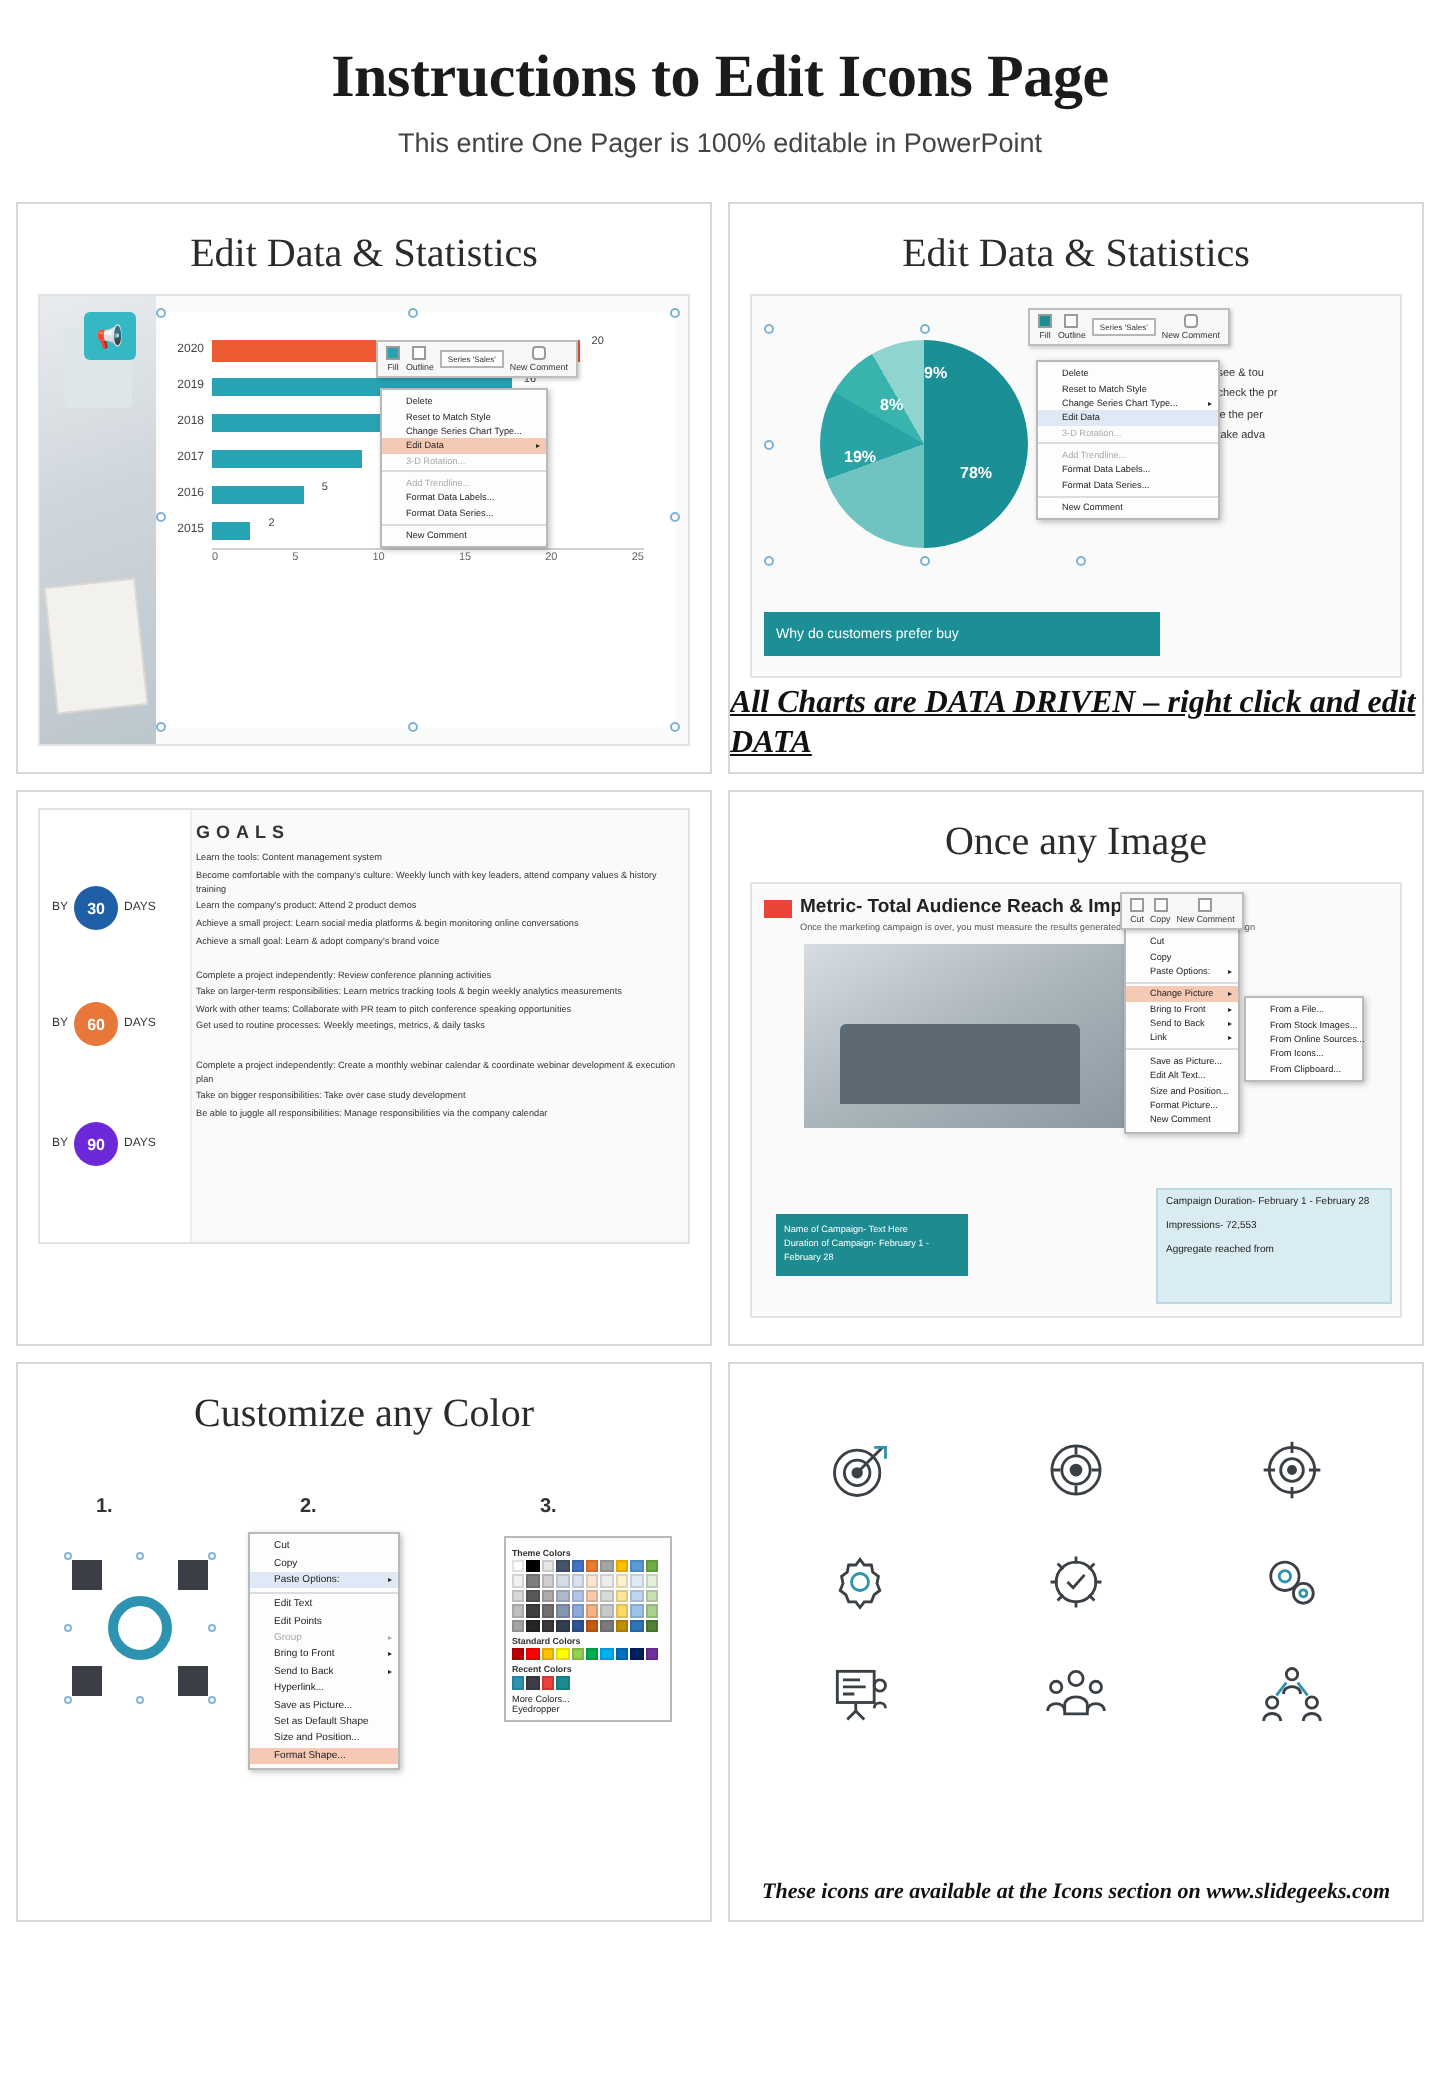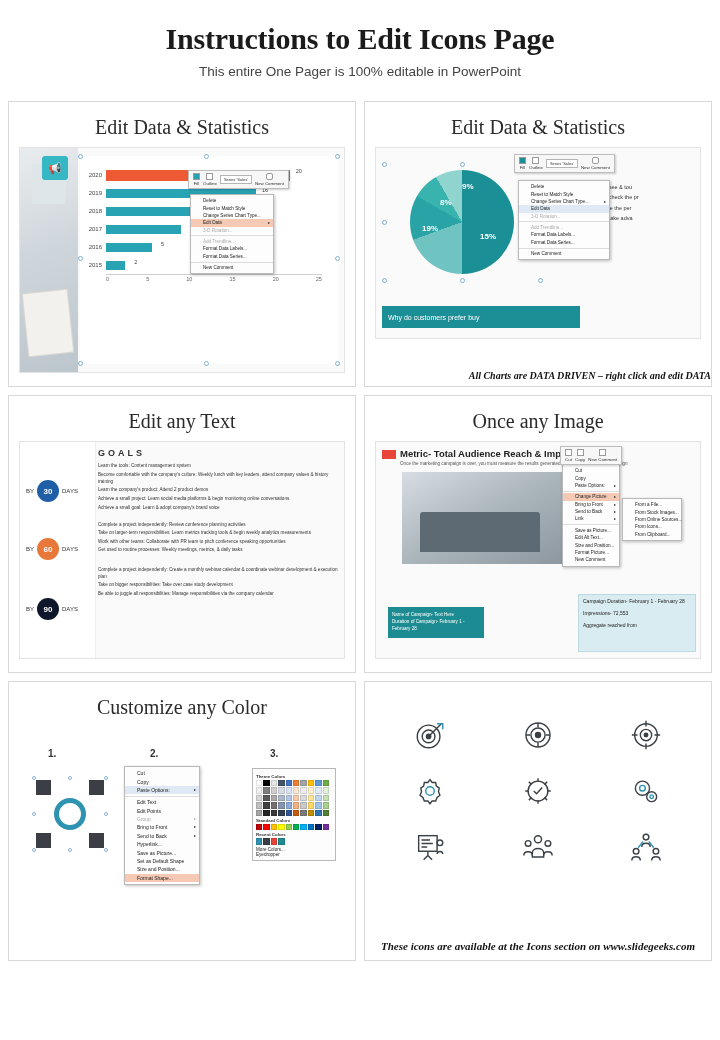--- a/index.html
+++ b/index.html
@@ -56,27 +56,28 @@
     position: relative;
     width: 100%;
     height: calc(100% - 40px);
     background: #fafafa;
     border: 1px solid #e3e3e3;
     overflow: hidden;
   }
   .note {
     position: absolute;
     left: 0; right: 0; bottom: 4px;
-    text-align: right;
-    font-size: 10px;
+    text-align: left;
+    font-size: 16px;
     font-weight: bold;
     font-style: italic;
     color: #111;
     font-family: "Liberation Serif", serif;
     line-height: 1.25;
+    text-decoration: underline;
   }
 
   
   .ctxmenu {
     position: absolute;
     background: #fdfdfd;
     border: 1px solid #b9b9b9;
     box-shadow: 1px 1px 3px rgba(0,0,0,.25);
     font-size: 4.6px;
     color: #222;
@@ -294,21 +295,21 @@
           <div class="sep"></div>
           <div>New Comment</div>
         </div>
       </div>
     </div>
 
     <div class="card">
       <div class="card-title">Edit Data &amp; Statistics</div>
       <div class="card-body" style="height:calc(100% - 74px)">
         <div class="pie">
-          <span class="pl" style="left:70px;top:62px">15%</span>
+          <span class="pl" style="left:70px;top:62px">78%</span>
           <span class="pl" style="left:12px;top:54px">19%</span>
           <span class="pl" style="left:30px;top:28px">8%</span>
           <span class="pl" style="left:52px;top:12px">9%</span>
         </div>
         <div class="handles">
           <span style="left:6px;top:14px"></span>
             <span style="left:84px;top:14px"></span>
             <span style="left:162px;top:14px"></span>
           <span style="left:6px;top:72px"></span>
             <span style="left:162px;top:72px"></span>
@@ -353,36 +354,35 @@
           <div>Format Data Labels...</div>
           <div>Format Data Series...</div>
           <div class="sep"></div>
           <div>New Comment</div>
         </div>
       </div>
       <div class="note">All Charts are DATA DRIVEN – right click and edit DATA</div>
     </div>
 
     <div class="card">
-      <div class="card-title">Edit any Text</div>
       <div class="card-body">
         <div class="daysrail">
           <div class="daypill" style="left:6px;top:38px">
             <span>BY</span>
             <span class="circ" style="background:#1f5fa8">30</span>
             <span>DAYS</span>
           </div>
           <div class="daypill" style="left:6px;top:96px">
             <span>BY</span>
             <span class="circ" style="background:#e8773a">60</span>
             <span>DAYS</span>
           </div>
           <div class="daypill" style="left:6px;top:156px">
             <span>BY</span>
-            <span class="circ" style="background:#0f172a">90</span>
+            <span class="circ" style="background:#6d28d9">90</span>
             <span>DAYS</span>
           </div>
         </div>
 
         <div class="goalsbox">
           <div class="goaltitle">GOALS</div>
           <div style="margin-top:4px">
             <div class="tline">Learn the tools: Content management system</div>
             <div class="tline">Become comfortable with the company's culture: Weekly lunch with key leaders, attend company values &amp; history training</div>
             <div class="tline">Learn the company's product: Attend 2 product demos</div>

